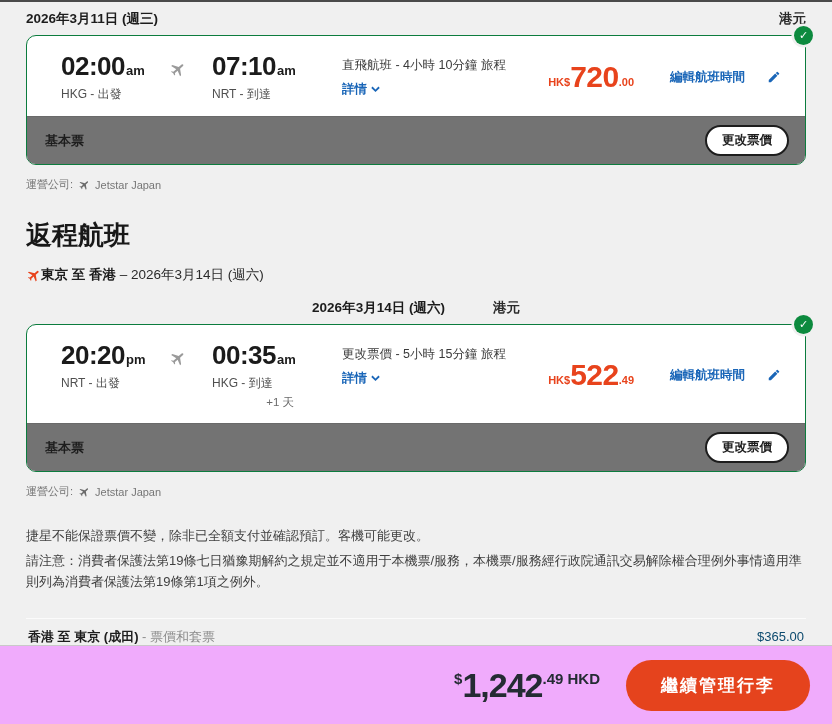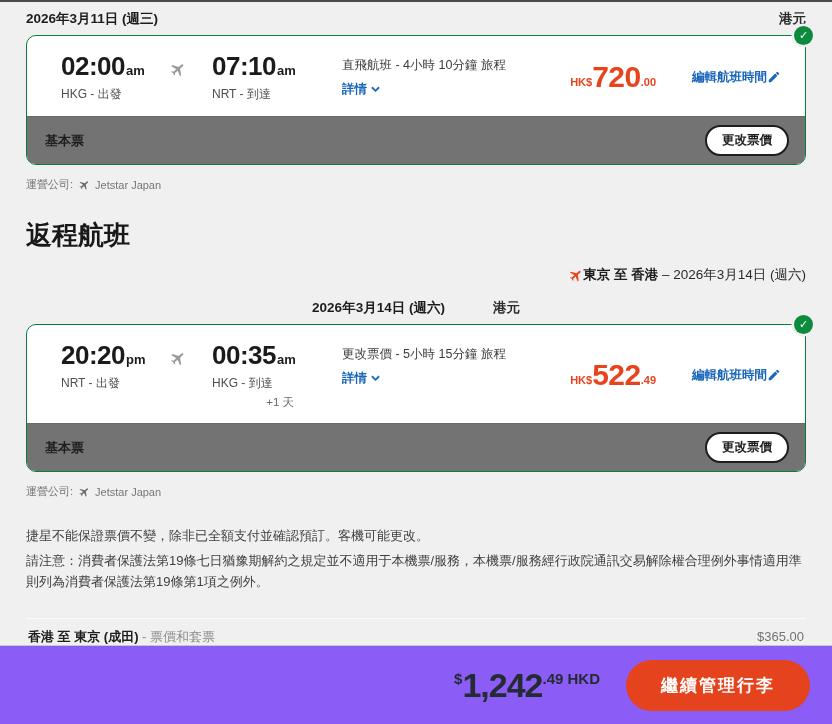--- a/index.html
+++ b/index.html
@@ -34,57 +34,57 @@
   .plusday{font-size:11.5px;color:#6b6b6b;margin-top:3px;text-align:right;padding-right:4px;}
   .plane-sep{margin:10px 26px 0 22px;color:#9a9a9a;}
   .info-col{margin-left:44px;padding-top:6px;}
   .info-text{font-size:12.5px;color:#3a3a3a;white-space:nowrap;}
   .details-link{display:inline-flex;align-items:center;gap:4px;margin-top:7px;
     font-size:12.5px;font-weight:bold;color:#1a66b8;cursor:pointer;text-decoration:none;}
   .right-group{margin-left:auto;display:flex;align-items:center;align-self:center;gap:36px;padding-right:4px;}
   .price{color:#e8431c;white-space:nowrap;}
   .price .sup{font-size:11px;font-weight:bold;vertical-align:top;position:relative;top:16px;}
   .price .big{font-size:30px;font-weight:bold;letter-spacing:-0.5px;}
-  .edit-link{display:inline-flex;align-items:center;gap:0;font-size:12.5px;font-weight:bold;
+  .edit-link{display:inline-flex;align-items:center;gap:22px;font-size:12.5px;font-weight:bold;
     color:#1a66b8;cursor:pointer;text-decoration:none;white-space:nowrap;justify-content:center;}
   .card-strip{
     background:#737373;border-top:1px solid rgba(0,0,0,0.08);
     border-radius:0 0 8.5px 8.5px;
     display:flex;justify-content:space-between;align-items:center;
     padding:8px 16px 8px 18px;
   }
   .fare-badge{font-size:13px;font-weight:bold;color:#1d1d1d;}
   .change-fare{
     background:#fff;border:2px solid #1d1d1d;border-radius:16px;
     font-size:12.5px;font-weight:bold;color:#1d1d1d;
     padding:5px 15px;cursor:pointer;font-family:Liberation Mono, monospace;
   }
   .operator{display:flex;align-items:center;gap:5px;margin-top:12px;font-size:11px;color:#767676;}
   
   .return-heading{font-size:26px;font-weight:bold;color:#181818;margin:26px 0 0 0;}
-  .route-line{display:flex;align-items:center;margin-top:13px;font-size:13.5px;color:#2a2a2a;justify-content:flex-end;}
+  .route-line{display:flex;align-items:center;margin-top:13px;font-size:13.5px;color:#2a2a2a;}
   .route-line b{font-weight:bold;color:#1c1c1c;}
   .mt14{margin-top:15px;justify-content:center;}
   
   .notice{font-size:13px;color:#3f3f3f;line-height:1.6;margin:0;}
   .notice.first{margin-top:27px;}
   .notice + .notice{margin-top:4px;}
   
   .breakdown{margin-top:26px;}
   .b-row{
     display:flex;justify-content:space-between;align-items:center;
     border-top:1px solid #fbfbfb;padding:0 2px;height:36px;box-sizing:border-box;
   }
   .b-row:last-child{border-bottom:1px solid #fbfbfb;}
   .b-route{font-size:13px;font-weight:bold;color:#1e1e1e;}
   .b-type{font-size:13px;color:#8d8d8d;}
-  .b-amt{font-size:13px;color:#737373;}
+  .b-amt{font-size:13px;color:#0c4a6e;}
   
   .footer{
-    position:absolute;left:0;right:0;bottom:0;height:79px;background:#8b5cf6;
+    position:absolute;left:0;right:0;bottom:0;height:79px;background:#f0abfc;
     border-top:1px solid #c9c9c9;display:flex;align-items:center;justify-content:flex-end;
     padding-right:22px;box-sizing:border-box;gap:26px;
   }
   .total{color:#242b33;white-space:nowrap;}
   .total .sup{font-size:15px;font-weight:bold;vertical-align:top;position:relative;top:4px;}
   .total .big{font-size:34px;font-weight:bold;letter-spacing:-1px;}
   .continue-btn{
     background:#e5431d;border:none;border-radius:26px;color:#fff;
     font-size:17px;font-weight:bold;letter-spacing:2px;
     padding:14px 35px;cursor:pointer;font-family:inherit;

